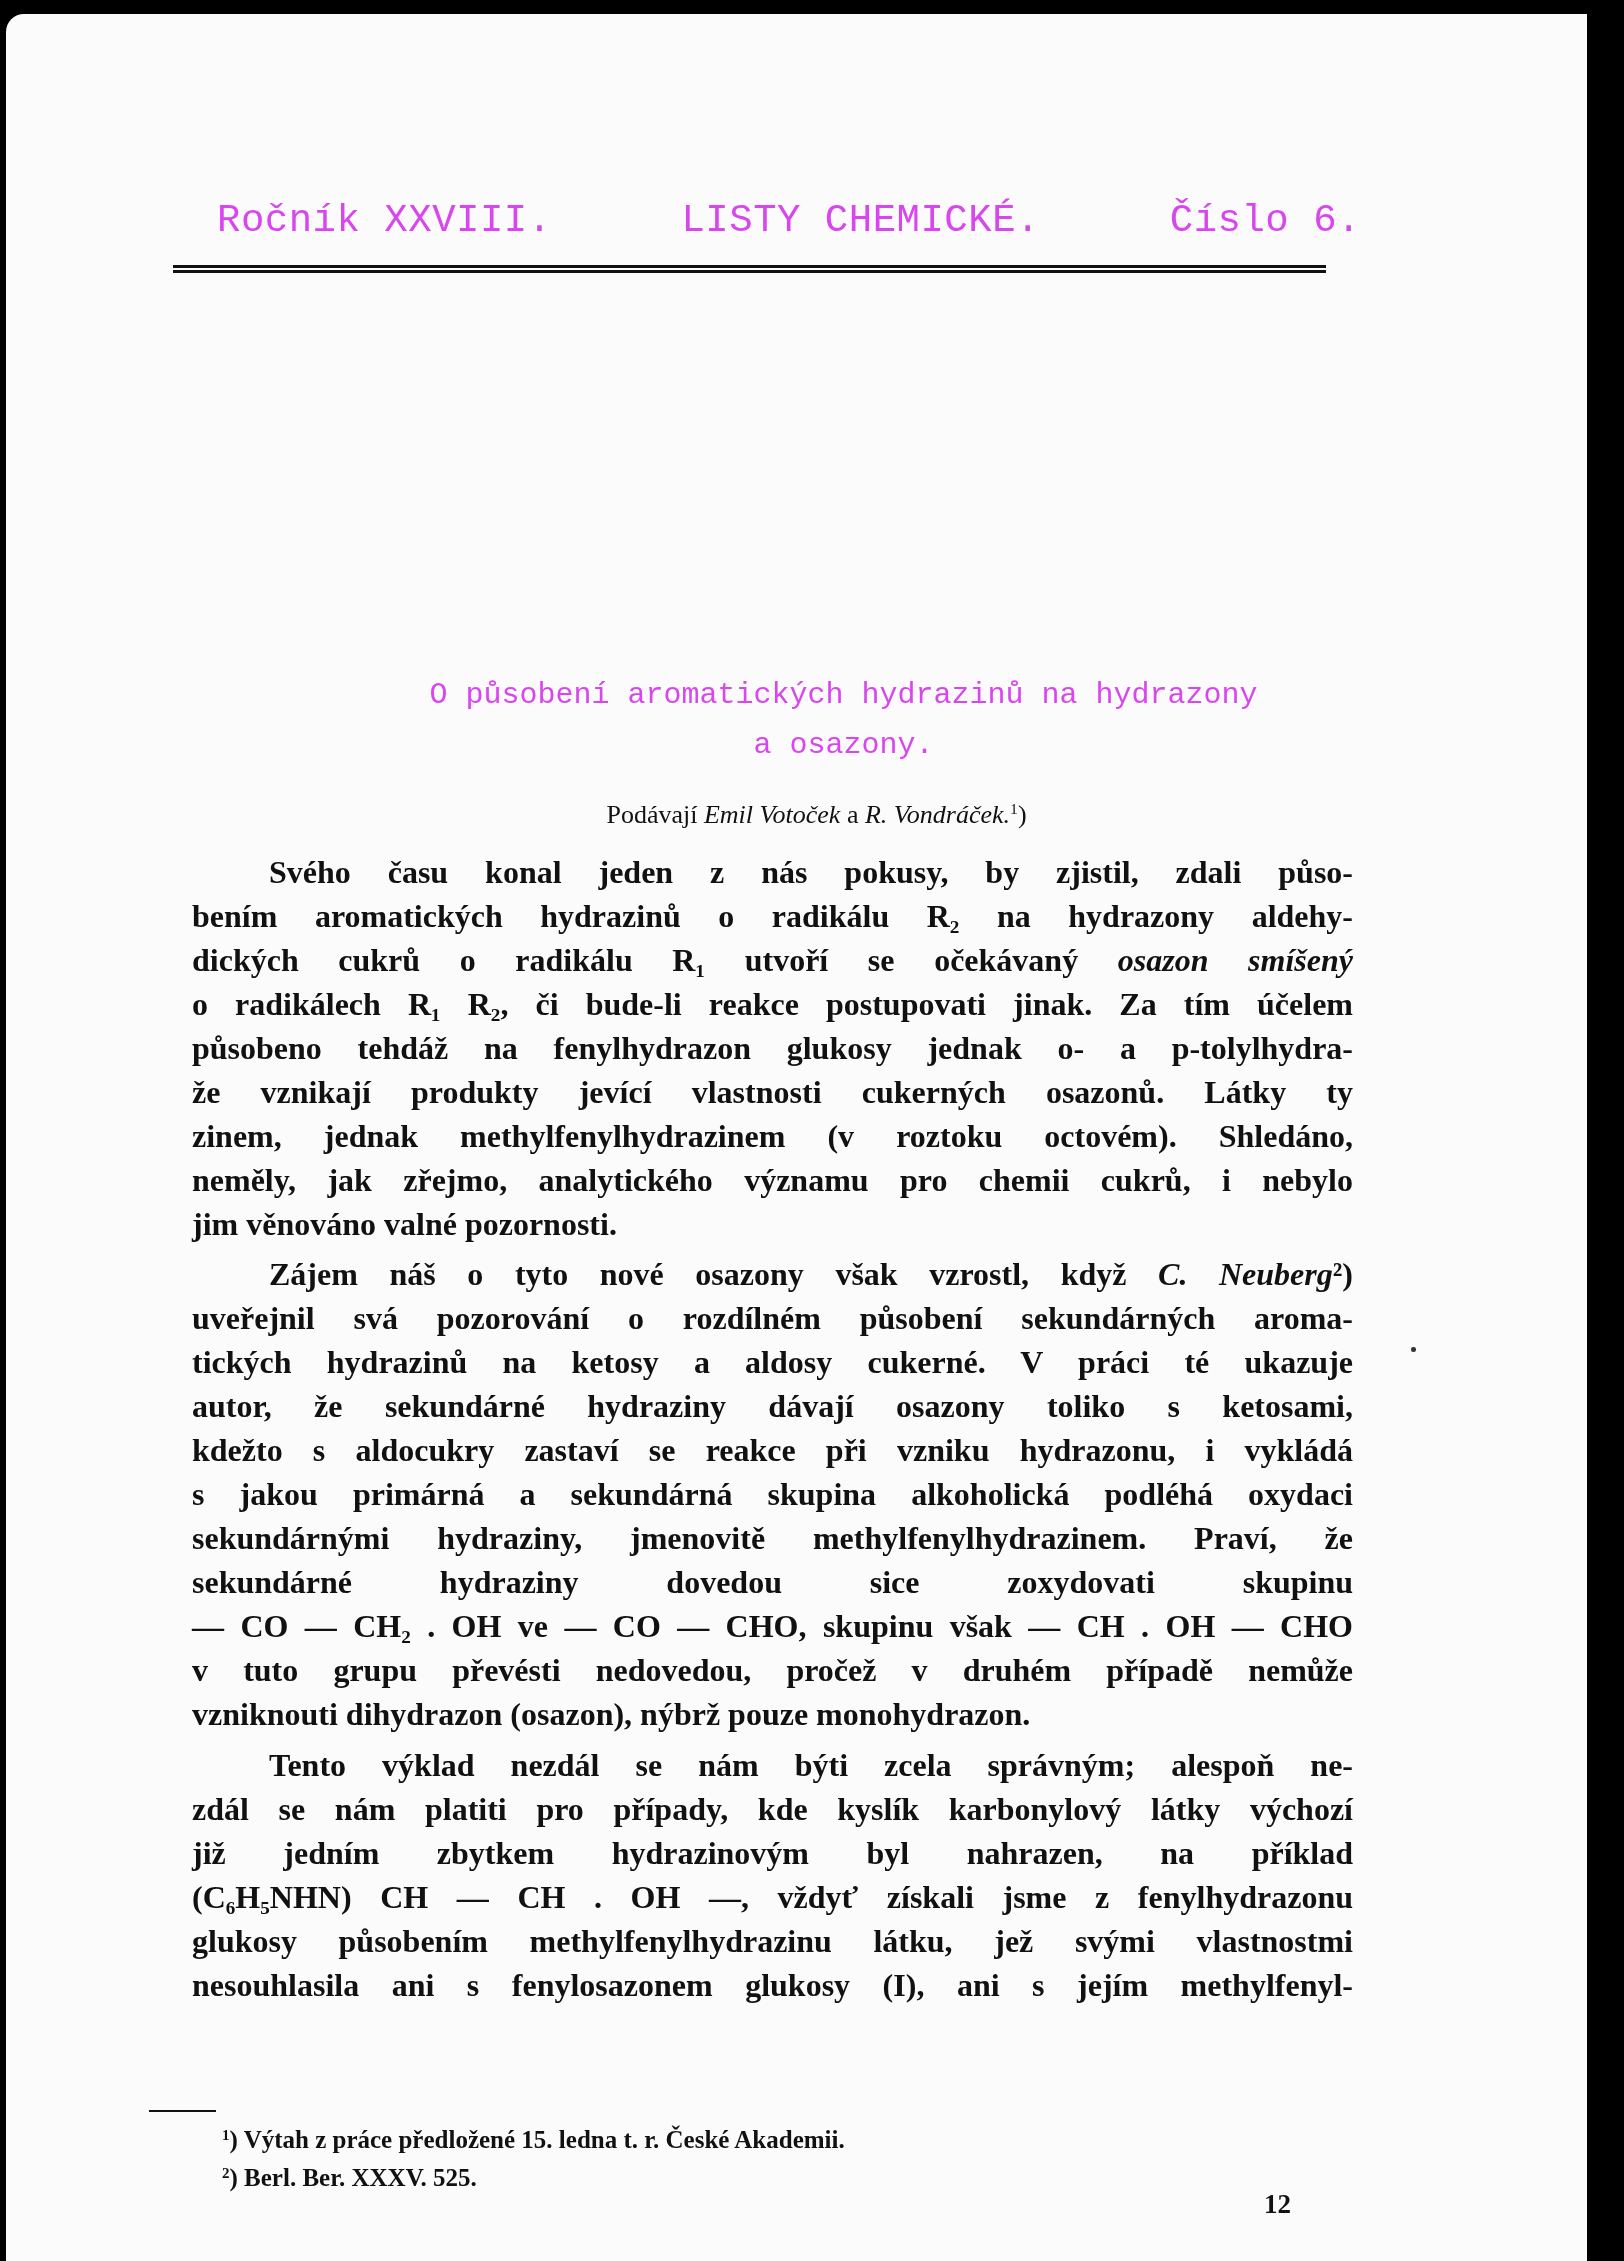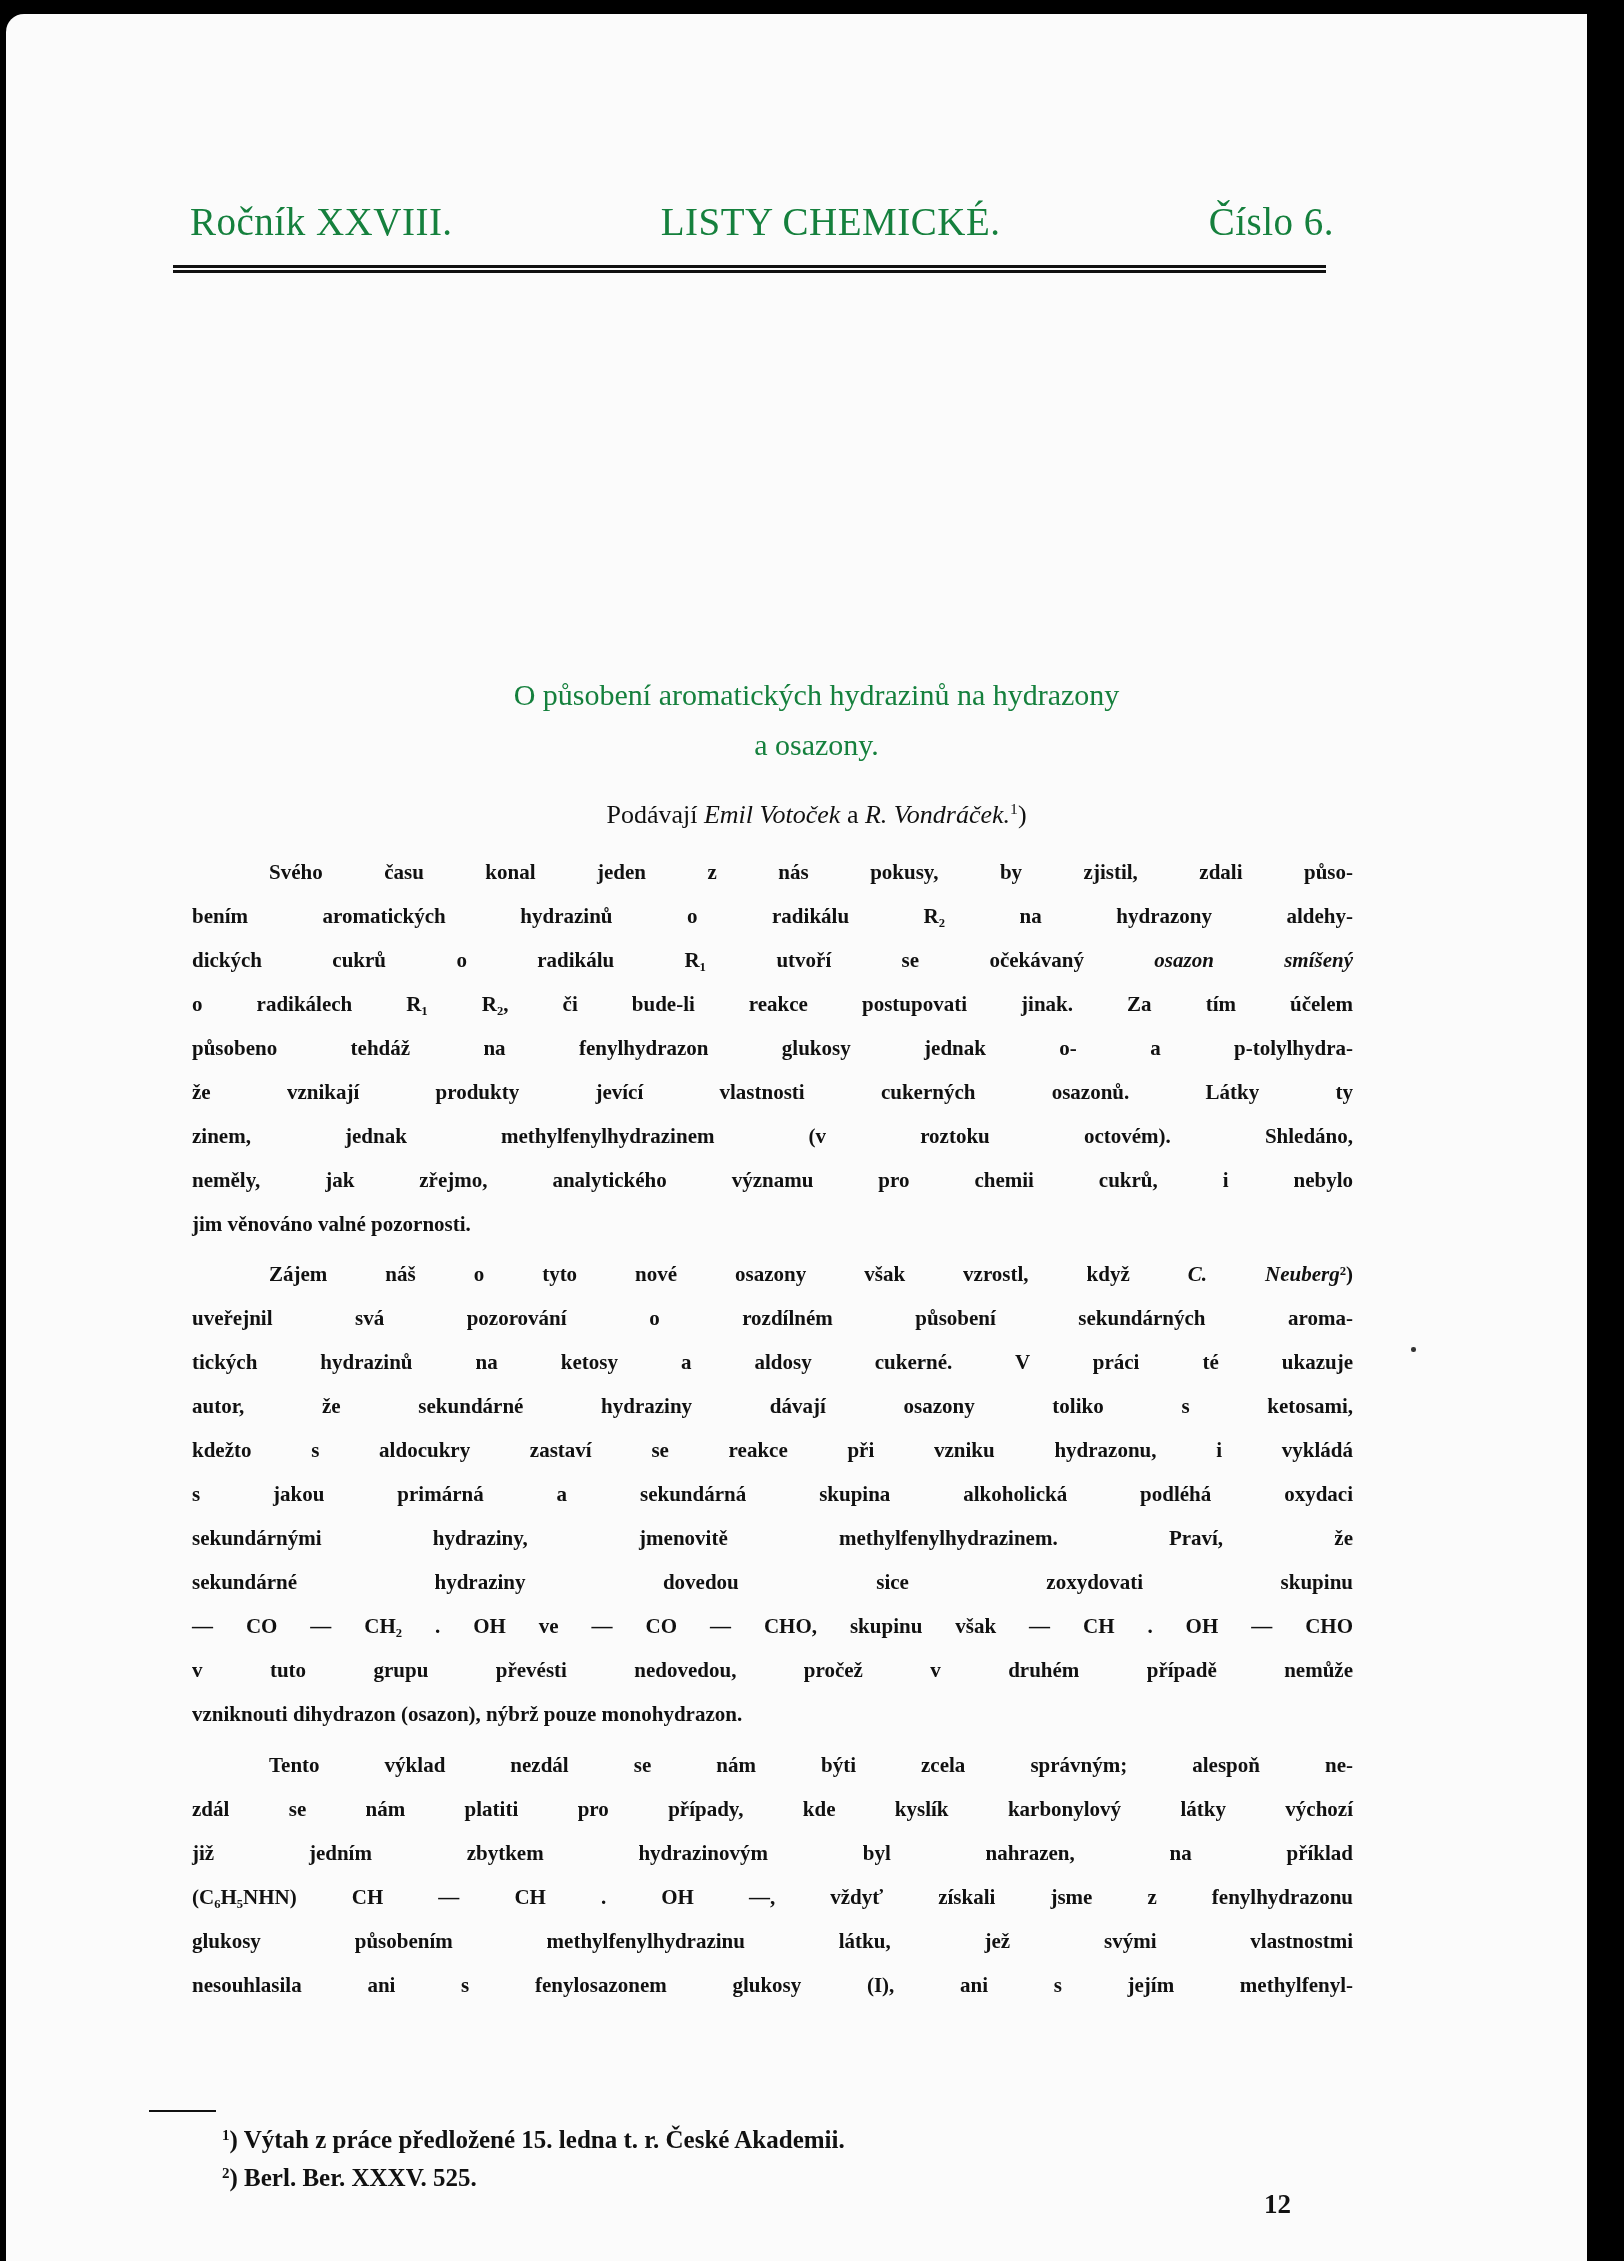--- a/index.html
+++ b/index.html
@@ -4,21 +4,21 @@
 <style>
   html, body { margin: 0; padding: 0; }
   body {
     width: 1624px; height: 2508px; background: #000; position: relative; overflow: hidden;
   }
   .paper {
     position: absolute; left: 6.3px; top: 13.6px; width: 1581px; height: 2462px;
     background: #fbfbfb; border-radius: 18px 0 0 27px;
   }
   .serif { font-family: "Liberation Serif", "DejaVu Serif", serif; color: #111; }
-  .sans  { font-family: Liberation Serif, serif; color: #15803d; }
+  .sans  { font-family: Liberation Mono, monospace; color: #d946ef; margin-left: 27px; }
 
   .header {
     position: absolute; left: 190px; top: 199px; width: 1144px; height: 45px;
     display: flex; justify-content: space-between; align-items: baseline;
     font-size: 39px; letter-spacing: 0.5px;
   }
   .rule1, .rule2 { position: absolute; left: 173px; width: 1153px; background: #111; }
   .rule1 { top: 265px; height: 3.2px; }
   .rule2 { top: 270px; height: 2.7px; }
 
@@ -31,21 +31,21 @@
 
   .byline {
     position: absolute; left: 172px; width: 1289px; text-align: center; top: 800px;
     font-size: 26px;
   }
   .byline i { font-style: italic; margin-top: 24px; }
   sup { font-size: 0.6em; vertical-align: 0.55em; line-height: 0; }
 
   .body {
     position: absolute; left: 192px; top: 850px; width: 1161px;
-    font-size: 21px; line-height: 44px; font-weight: bold;
+    font-size: 32px; line-height: 44px; font-weight: bold;
   }
   .line { display: block; height: 44px; white-space: nowrap; text-align: justify; text-align-last: justify; }
   .line.last { text-align-last: left; }
   .indent { padding-left: 77px; }
   .gap { height: 6.3px; }
   .body i { font-style: italic; }
 
   .fn-rule { position: absolute; left: 149px; top: 2110px; width: 67px; height: 2.3px; background: #111; }
   .footnotes { position: absolute; left: 222px; top: 2121px; font-size: 25px; font-weight: bold; line-height: 38px; }
   .page-num { position: absolute; left: 1264px; top: 2189px; font-size: 27px; font-weight: bold; }

